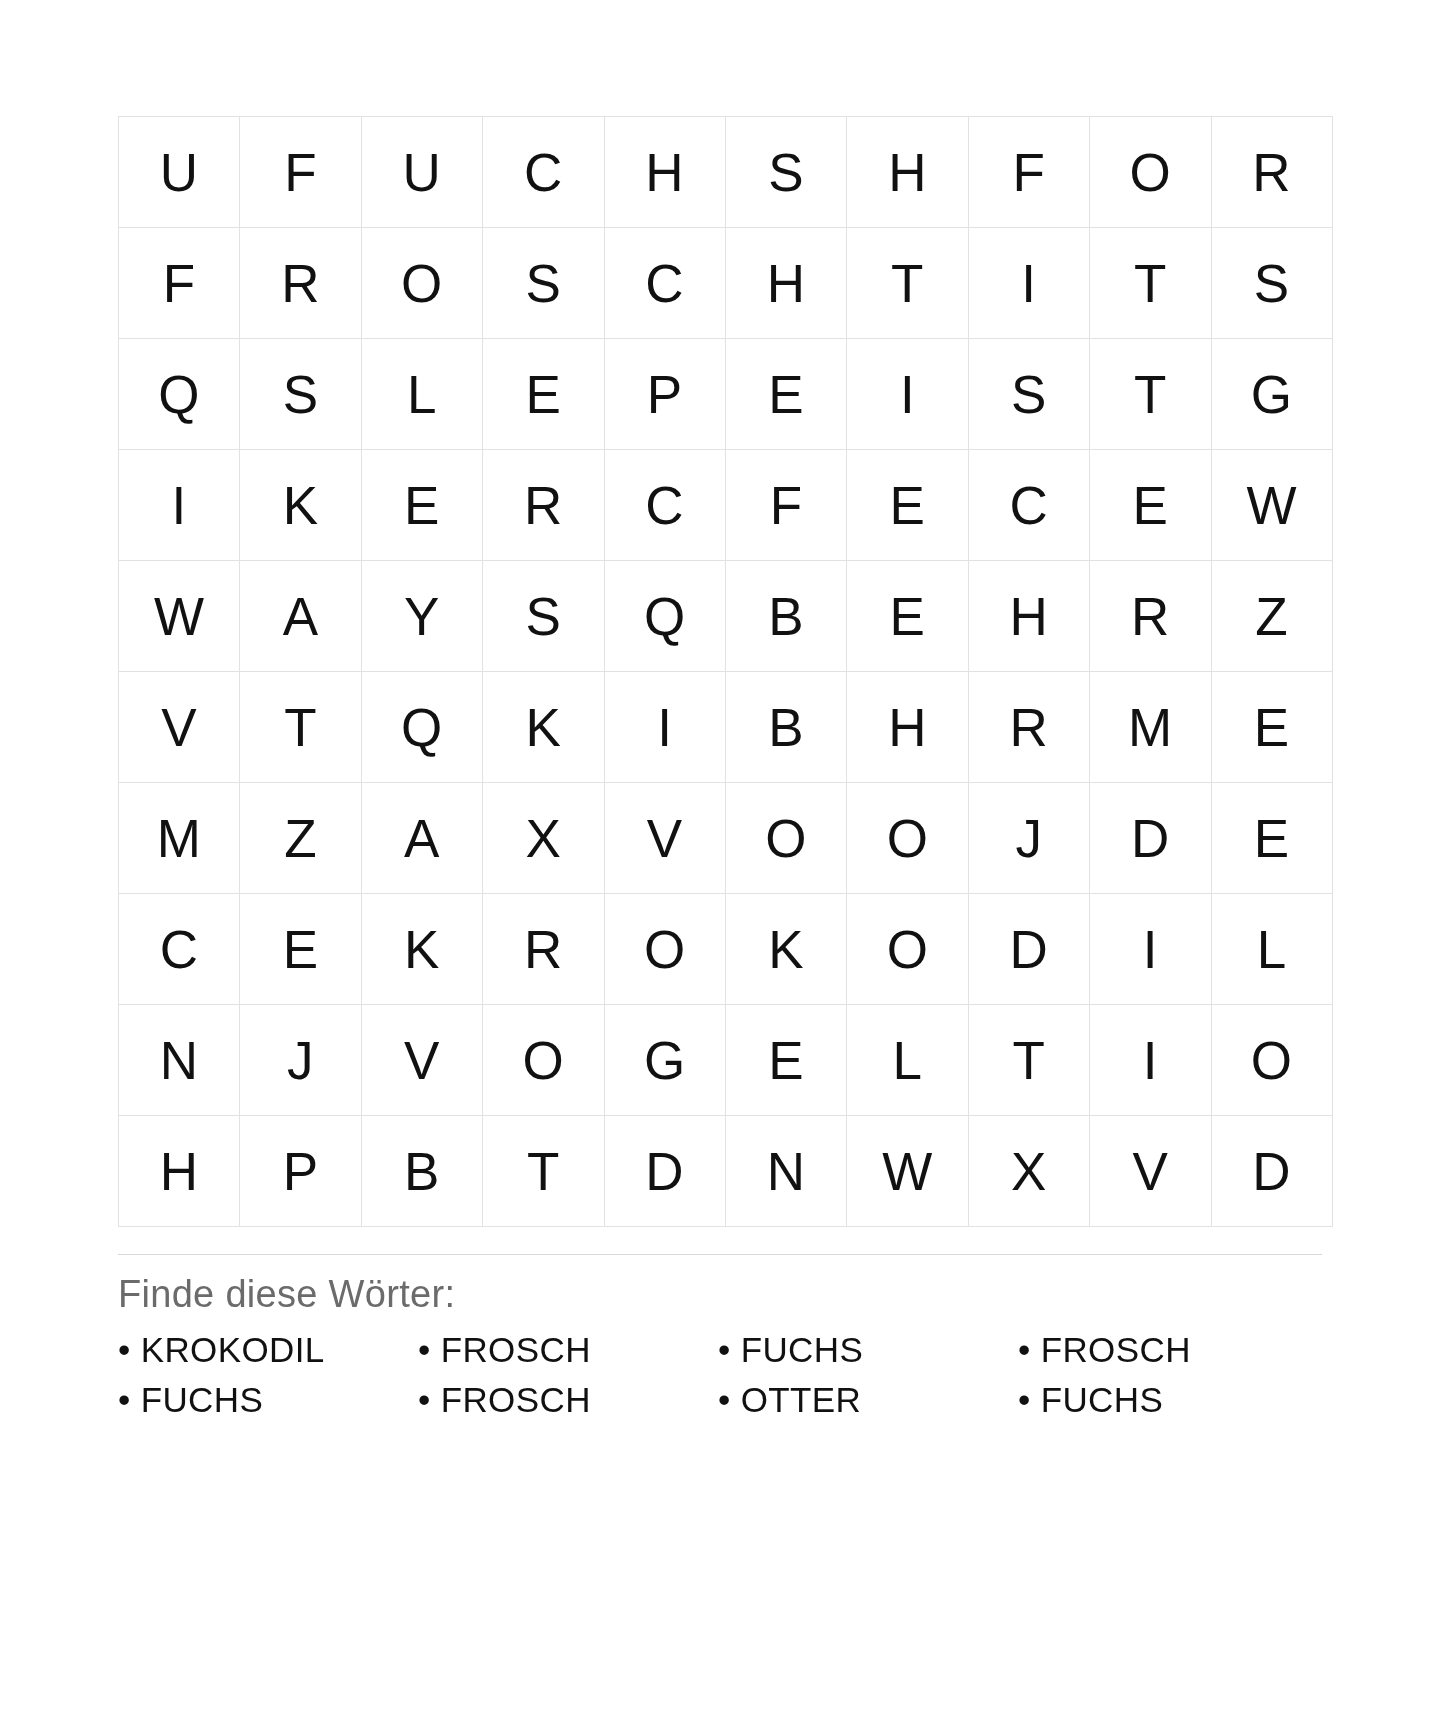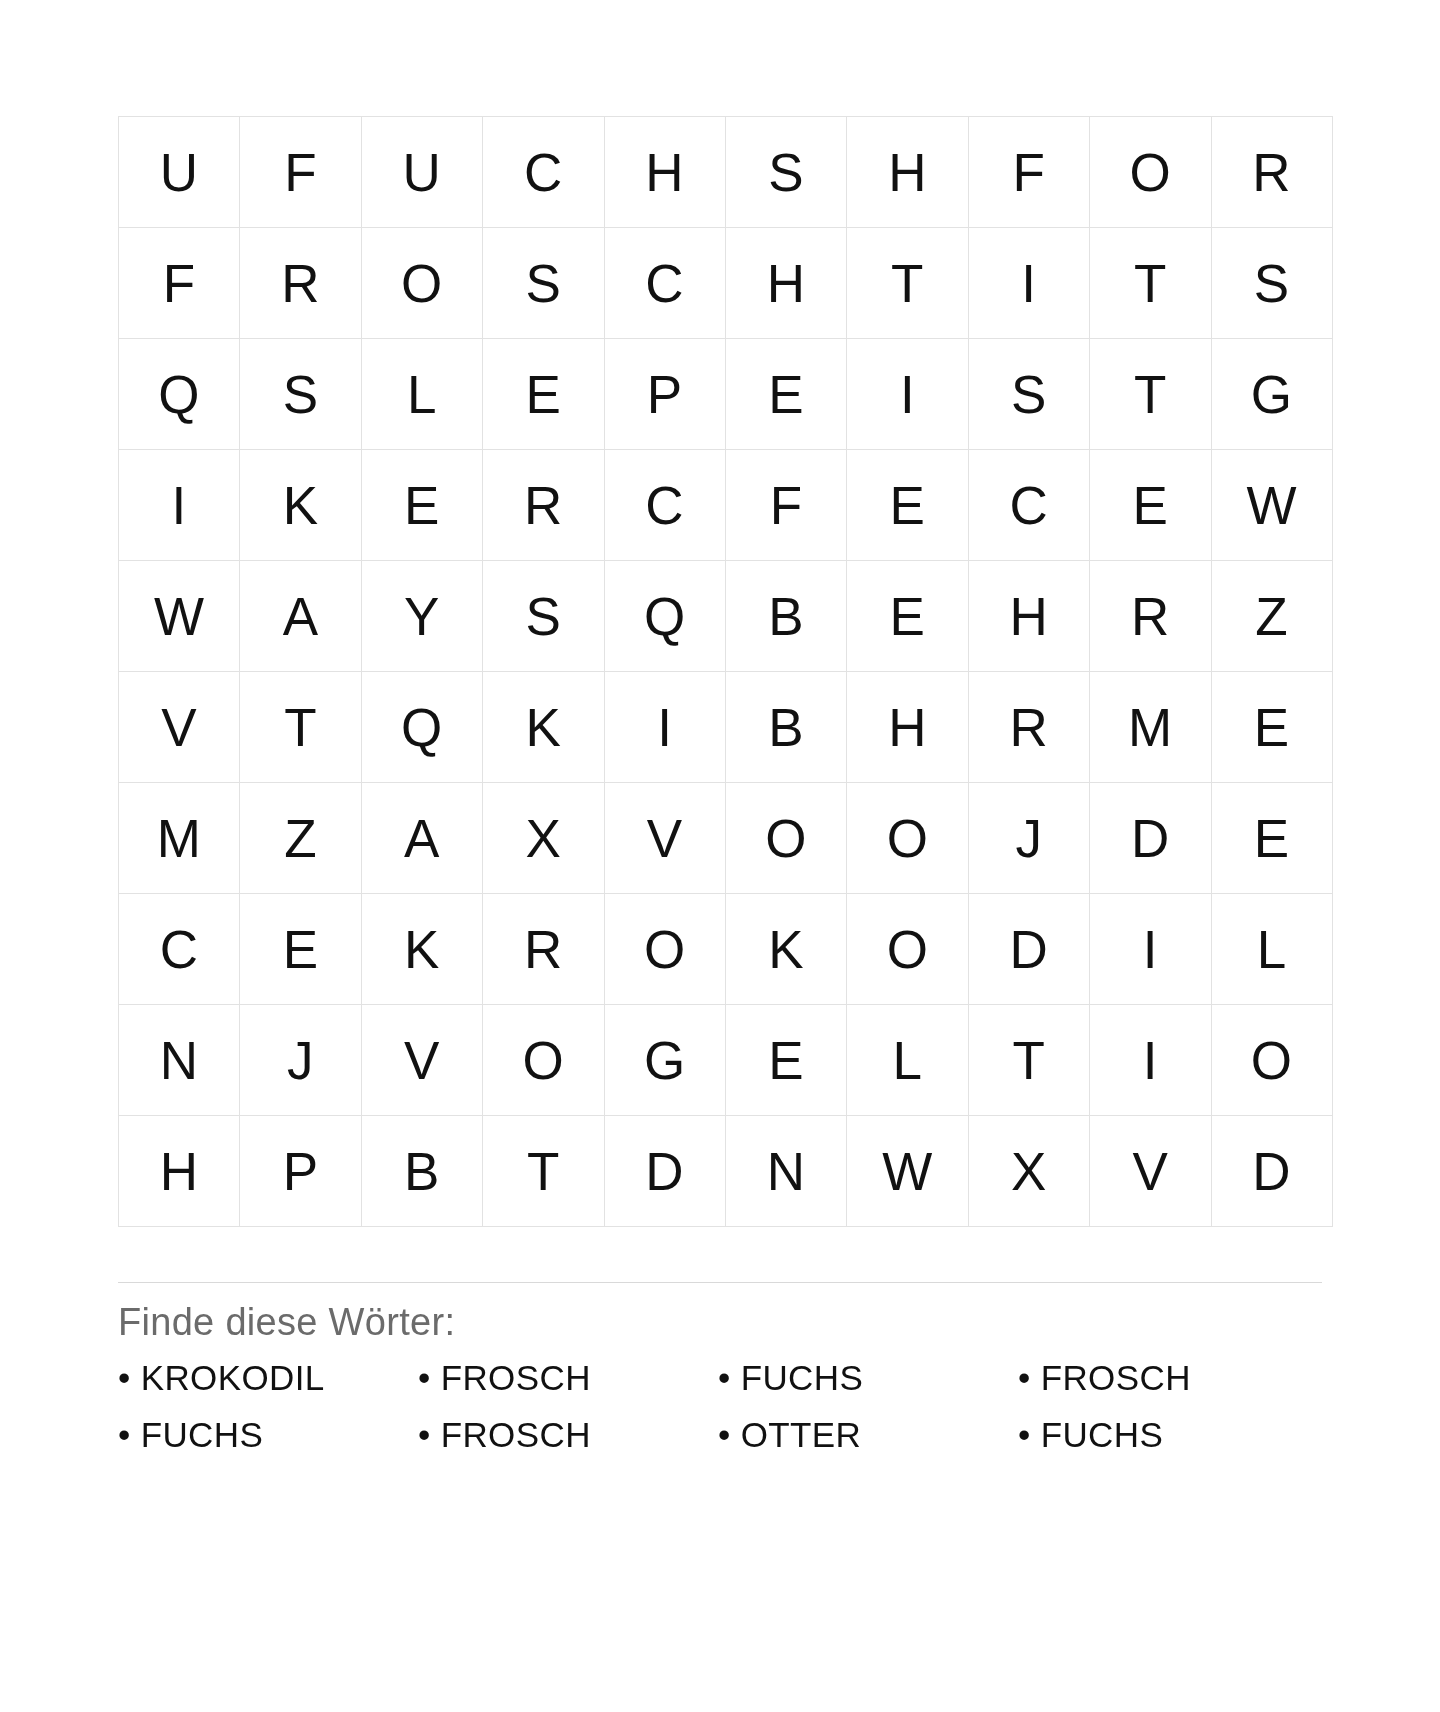--- a/index.html
+++ b/index.html
@@ -40,40 +40,40 @@
     vertical-align: middle;
     font-size: 53px;
     font-weight: 400;
     color: #111111;
     letter-spacing: 0.5px;
     padding: 0;
   }
   .words-section {
     position: absolute;
     left: 118px;
-    top: 1282px;
+    top: 1254px;
     width: 1204px;
   }
   .words-divider {
     width: 1204px;
     height: 1px;
     background: #d9d9d9;
     margin-bottom: 18px;
   }
   .words-title {
     font-size: 38px;
     color: #6b6b6b;
     font-weight: 400;
     margin-bottom: 14px;
     letter-spacing: 0.3px;
   }
   .words-grid {
     display: grid;
     grid-template-columns: 300px 300px 300px 300px;
-    row-gap: 17px;
+    row-gap: 10px;
   }
   .word-item {
     font-size: 35px;
     color: #111111;
     white-space: nowrap;
     letter-spacing: 0.4px;
   }
   .bullet {
     display: inline-block;
     margin-right: 10px;

